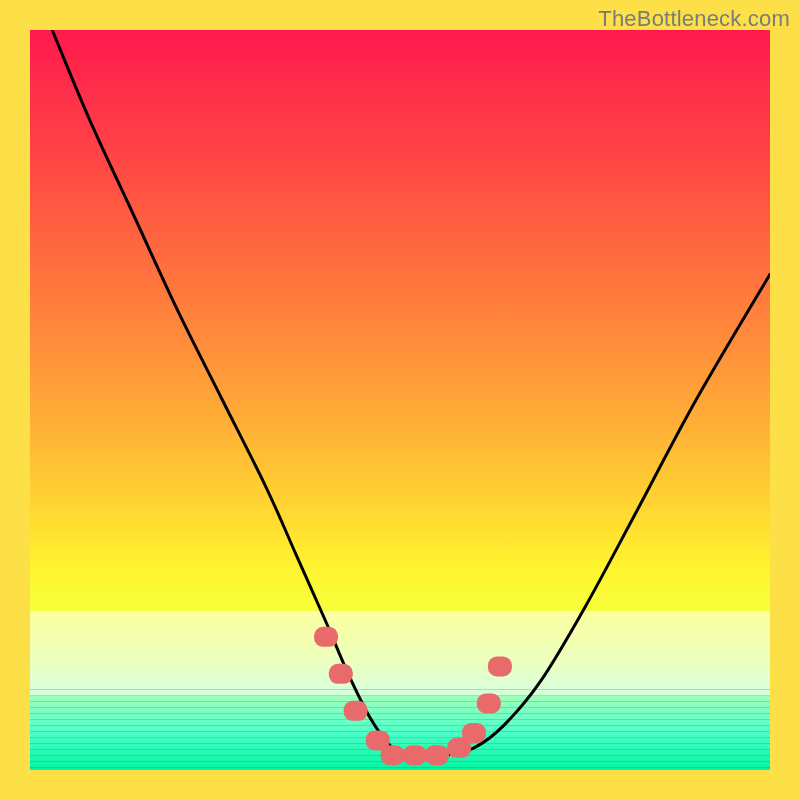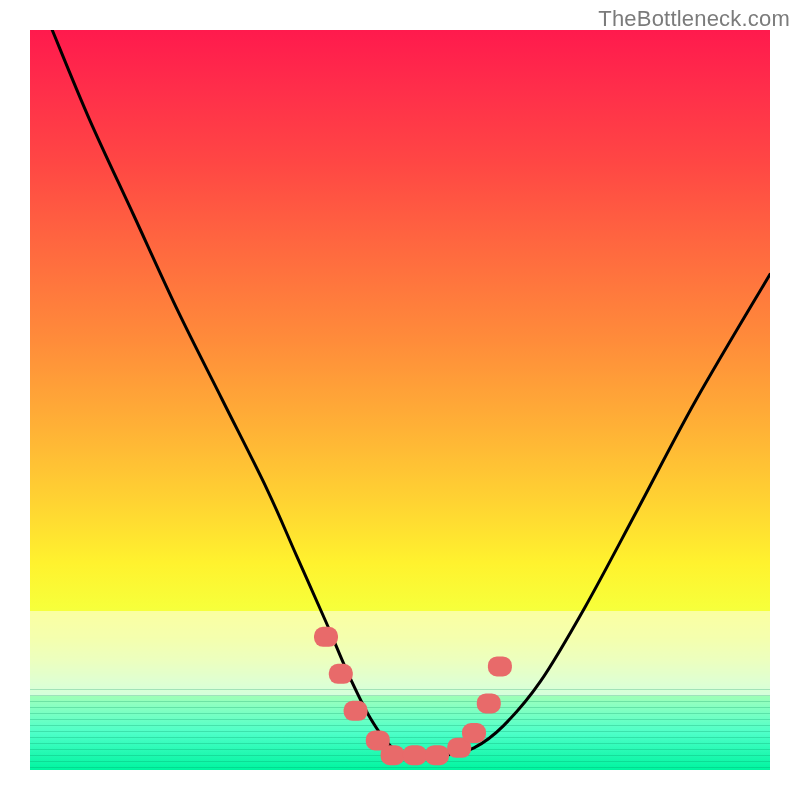--- a/index.html
+++ b/index.html
@@ -8,21 +8,21 @@
     width: 800px;
     height: 800px;
     background: #000;
     overflow: hidden;
     font-family: Arial, Helvetica, sans-serif;
   }
   .frame {
     position: relative;
     width: 800px;
     height: 800px;
-    background: #ffffff;
+    background: #fde047;
   }
   .plot-area {
     position: absolute;
     left: 30px;
     top: 30px;
     width: 740px;
     height: 740px;
     
     background: linear-gradient(
       to bottom,

